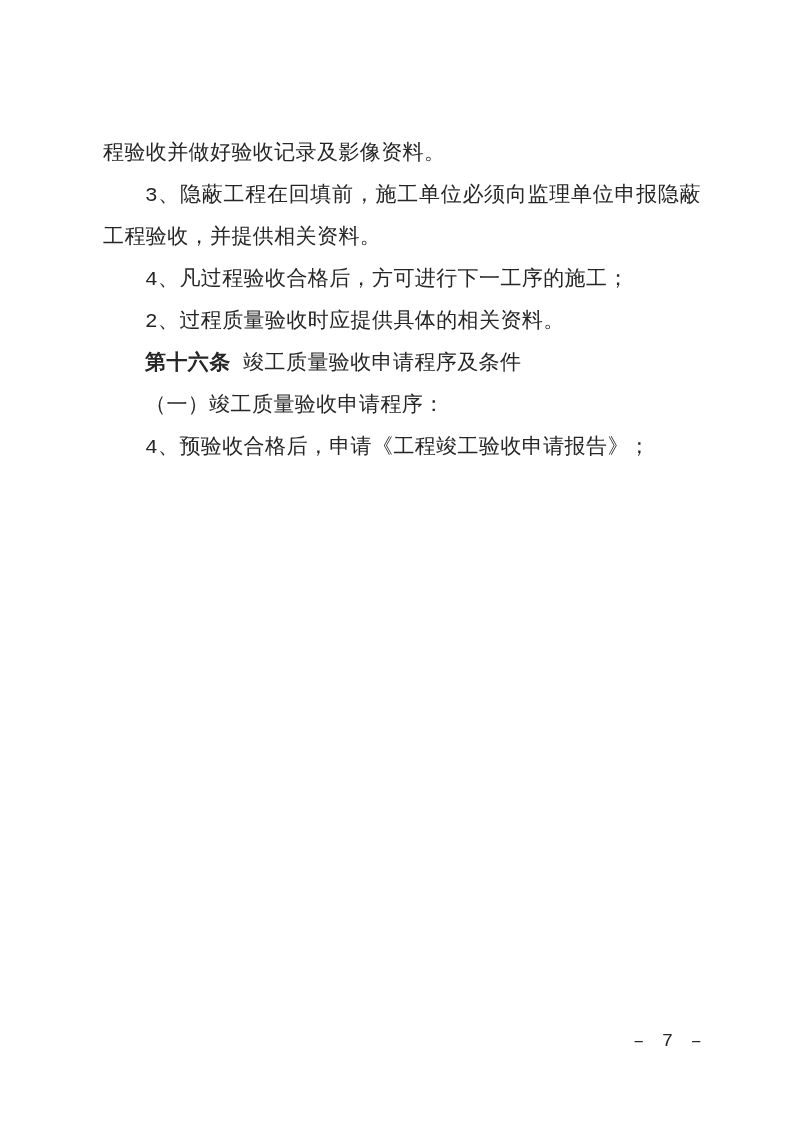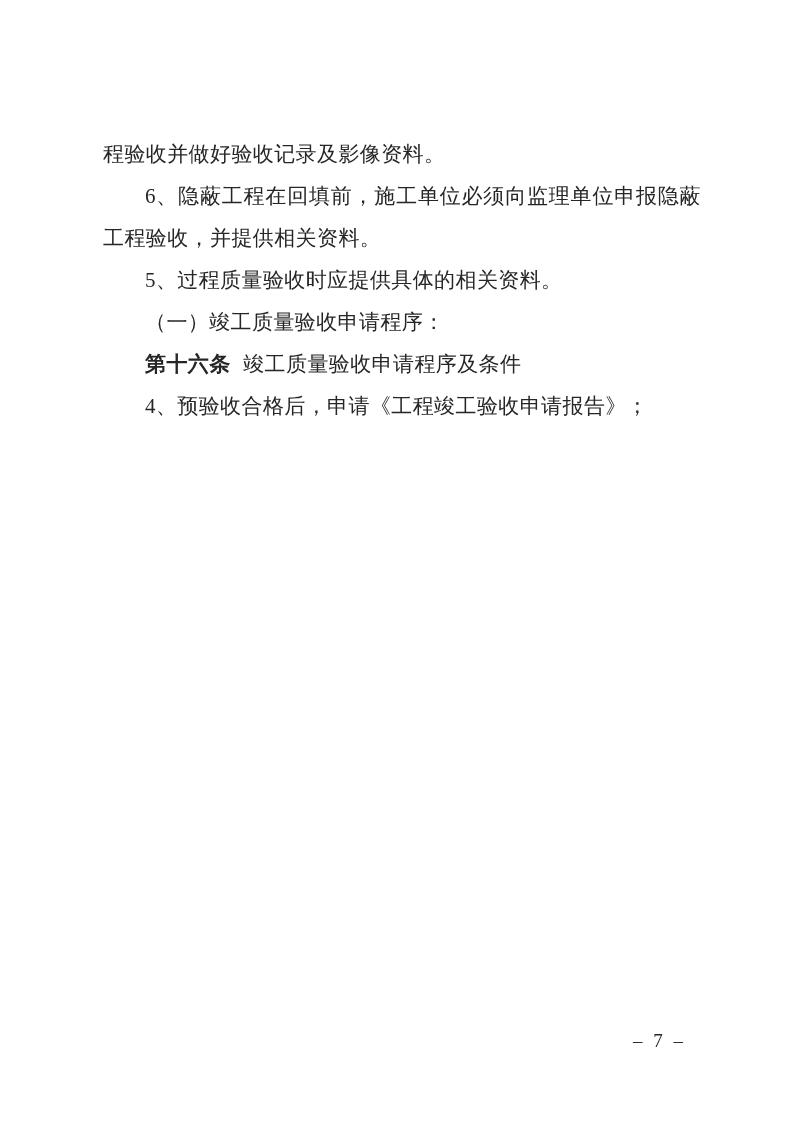--- a/index.html
+++ b/index.html
@@ -6,21 +6,21 @@
     margin: 0;
     padding: 0;
     background: #ffffff;
   }
   .page {
     position: relative;
     width: 800px;
     height: 1131px;
     background: #ffffff;
     overflow: hidden;
-    font-family: Liberation Serif, serif;
+    font-family: Liberation Mono, monospace;
     color: #262626;
     border-radius: 21px;
   }
   .doc-body {
     position: absolute;
     left: 103px;
     top: 133px;
     width: 598px;
     font-size: 21px;
     line-height: 42px;
@@ -54,30 +54,31 @@
 <body>
 
 <div class="page">
 
   <div class="doc-body">
 
     <p class="para">程验收并做好验收记录及影像资料。</p>
 
 
 
-    <p class="para indent">6、隐蔽工程在回填前，施工单位必须向监理单位申报隐蔽工程验收，并提供相关资料。</p>
+    <p class="para indent">3、隐蔽工程在回填前，施工单位必须向监理单位申报隐蔽工程验收，并提供相关资料。</p>
 
+    <p class="para indent">4、凡过程验收合格后，方可进行下一工序的施工；</p>
 
-    <p class="para indent">5、过程质量验收时应提供具体的相关资料。</p>
-
-    <p class="para indent">（一）竣工质量验收申请程序：</p>
+    <p class="para indent">2、过程质量验收时应提供具体的相关资料。</p>
 
     <p class="para indent heading">
       <span class="heading-num">第十六条</span><span class="heading-rest">竣工质量验收申请程序及条件</span>
     </p>
+
+    <p class="para indent">（一）竣工质量验收申请程序：</p>
 
 
     <p class="para indent">4、预验收合格后，申请《工程竣工验收申请报告》；</p>
 
 
   </div>
 
   <div class="page-number">– 7 –</div>
 
 </div>

